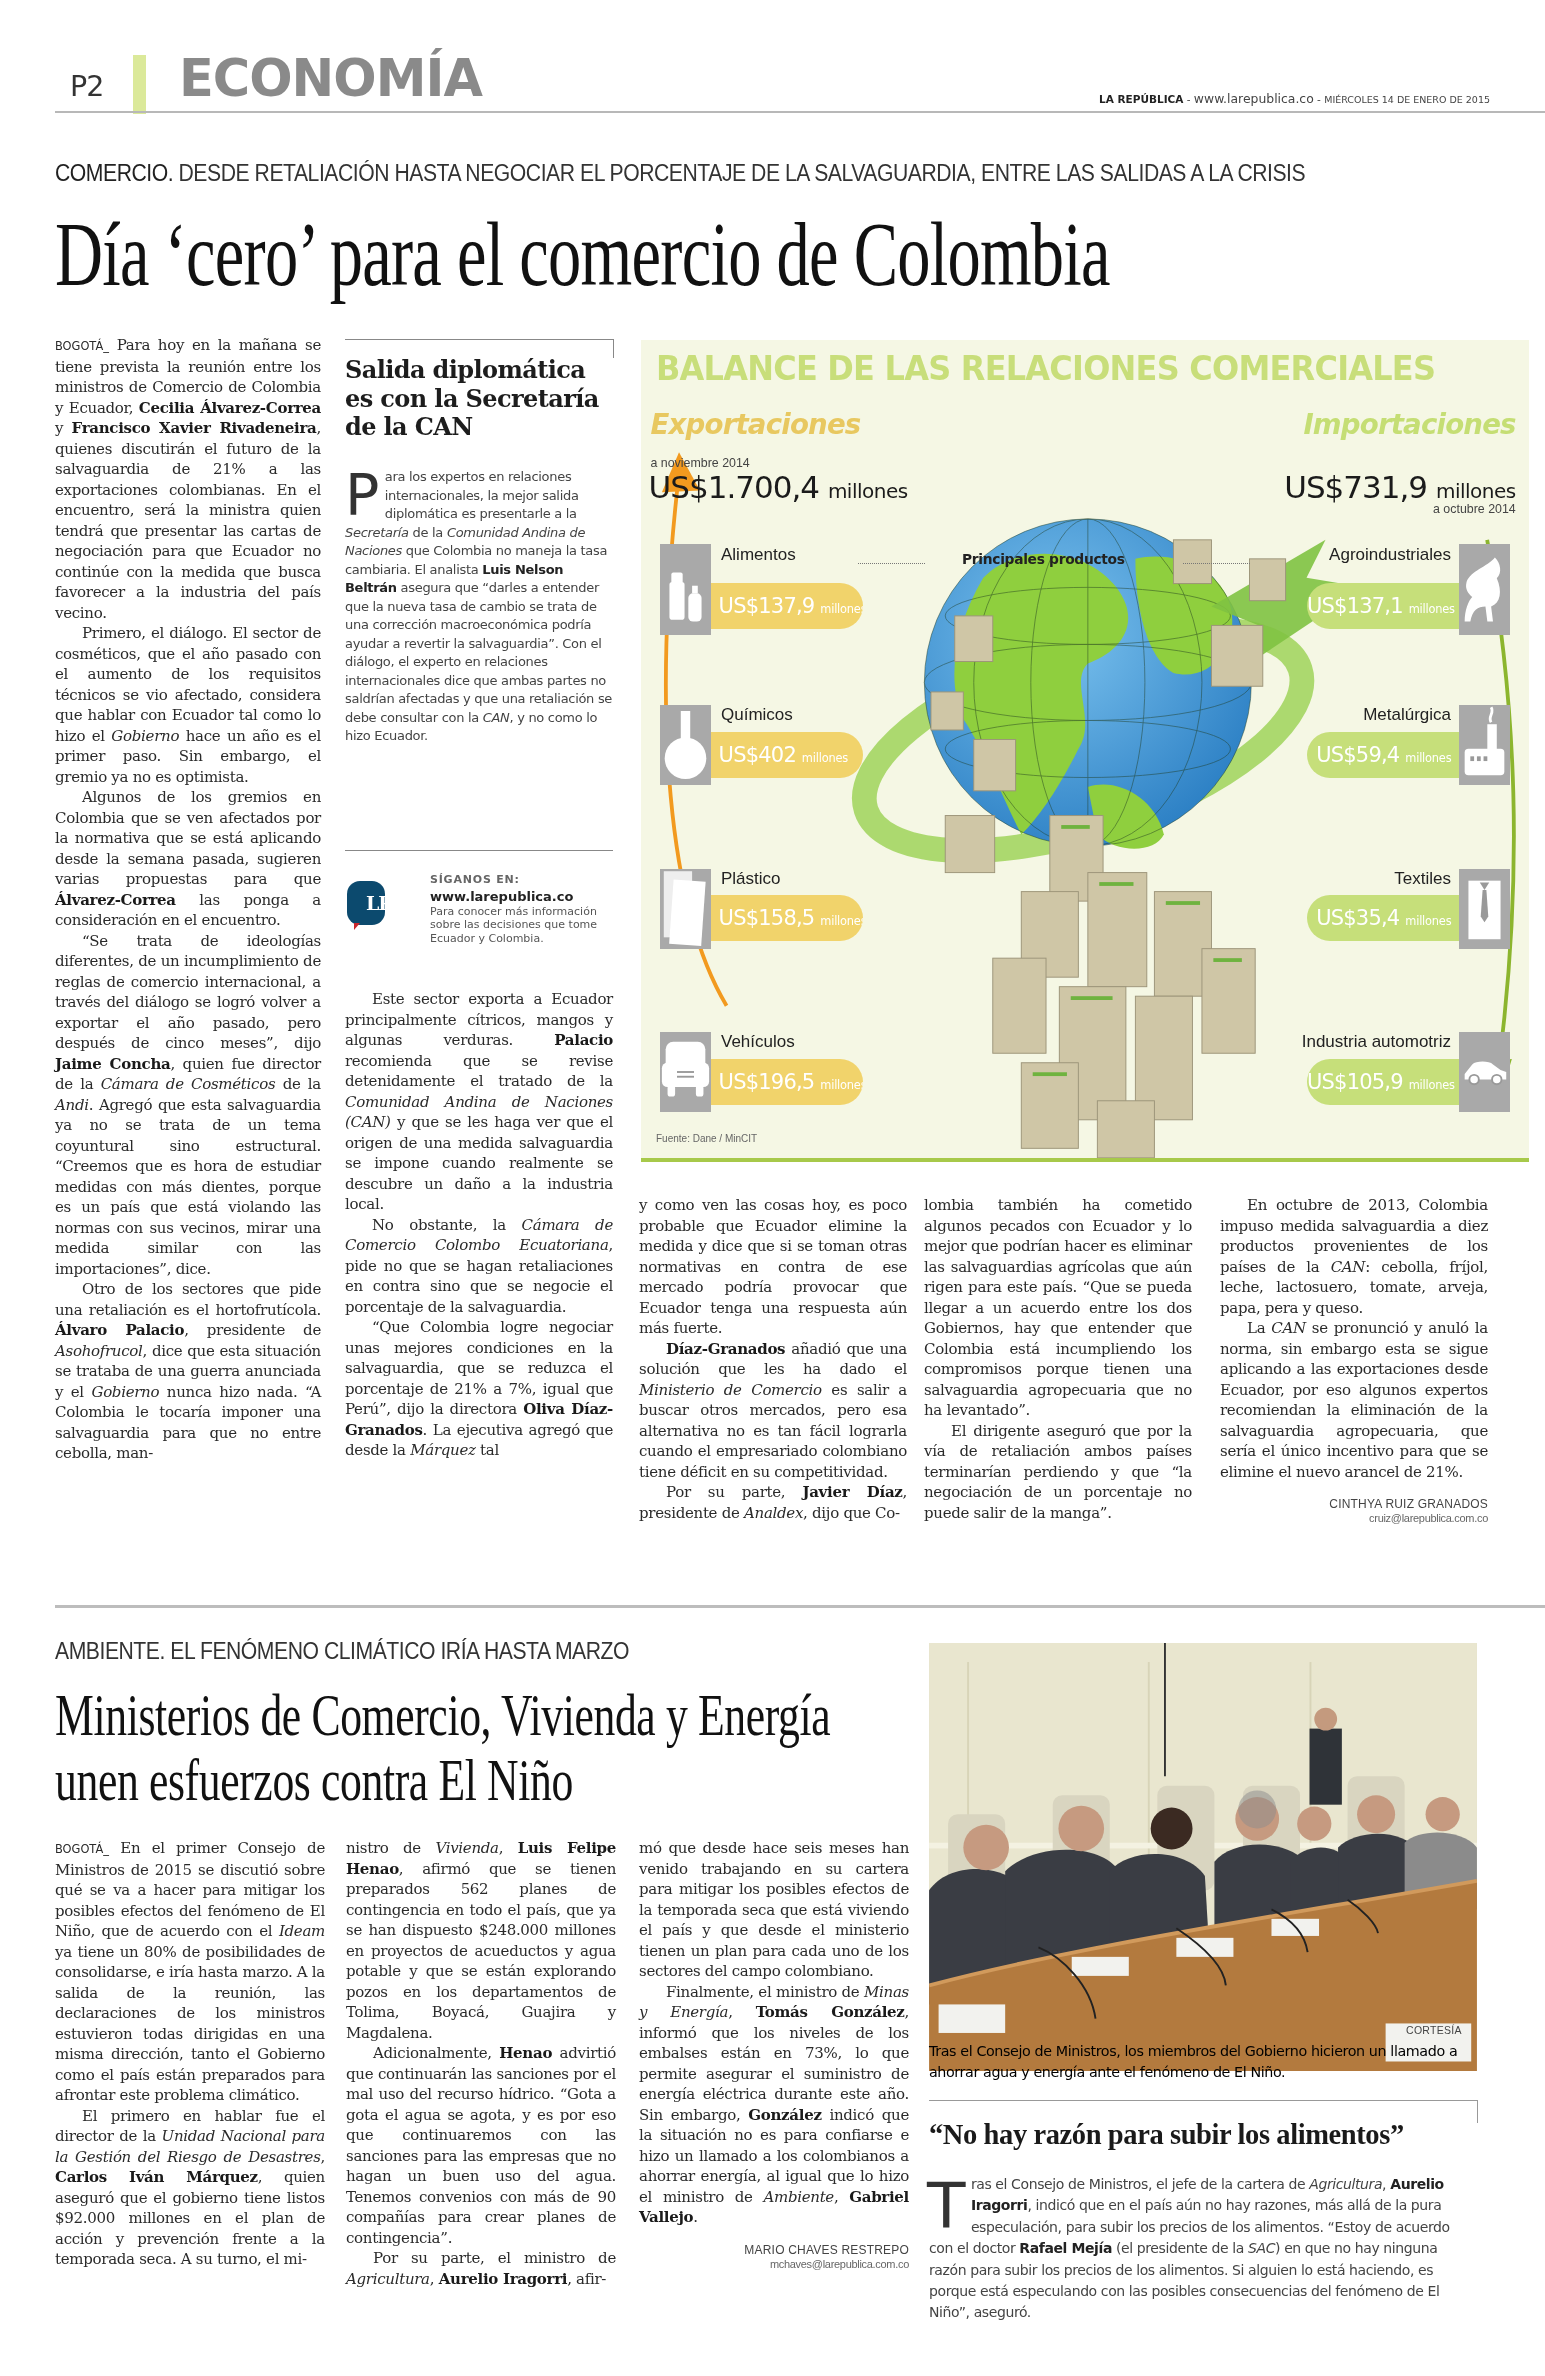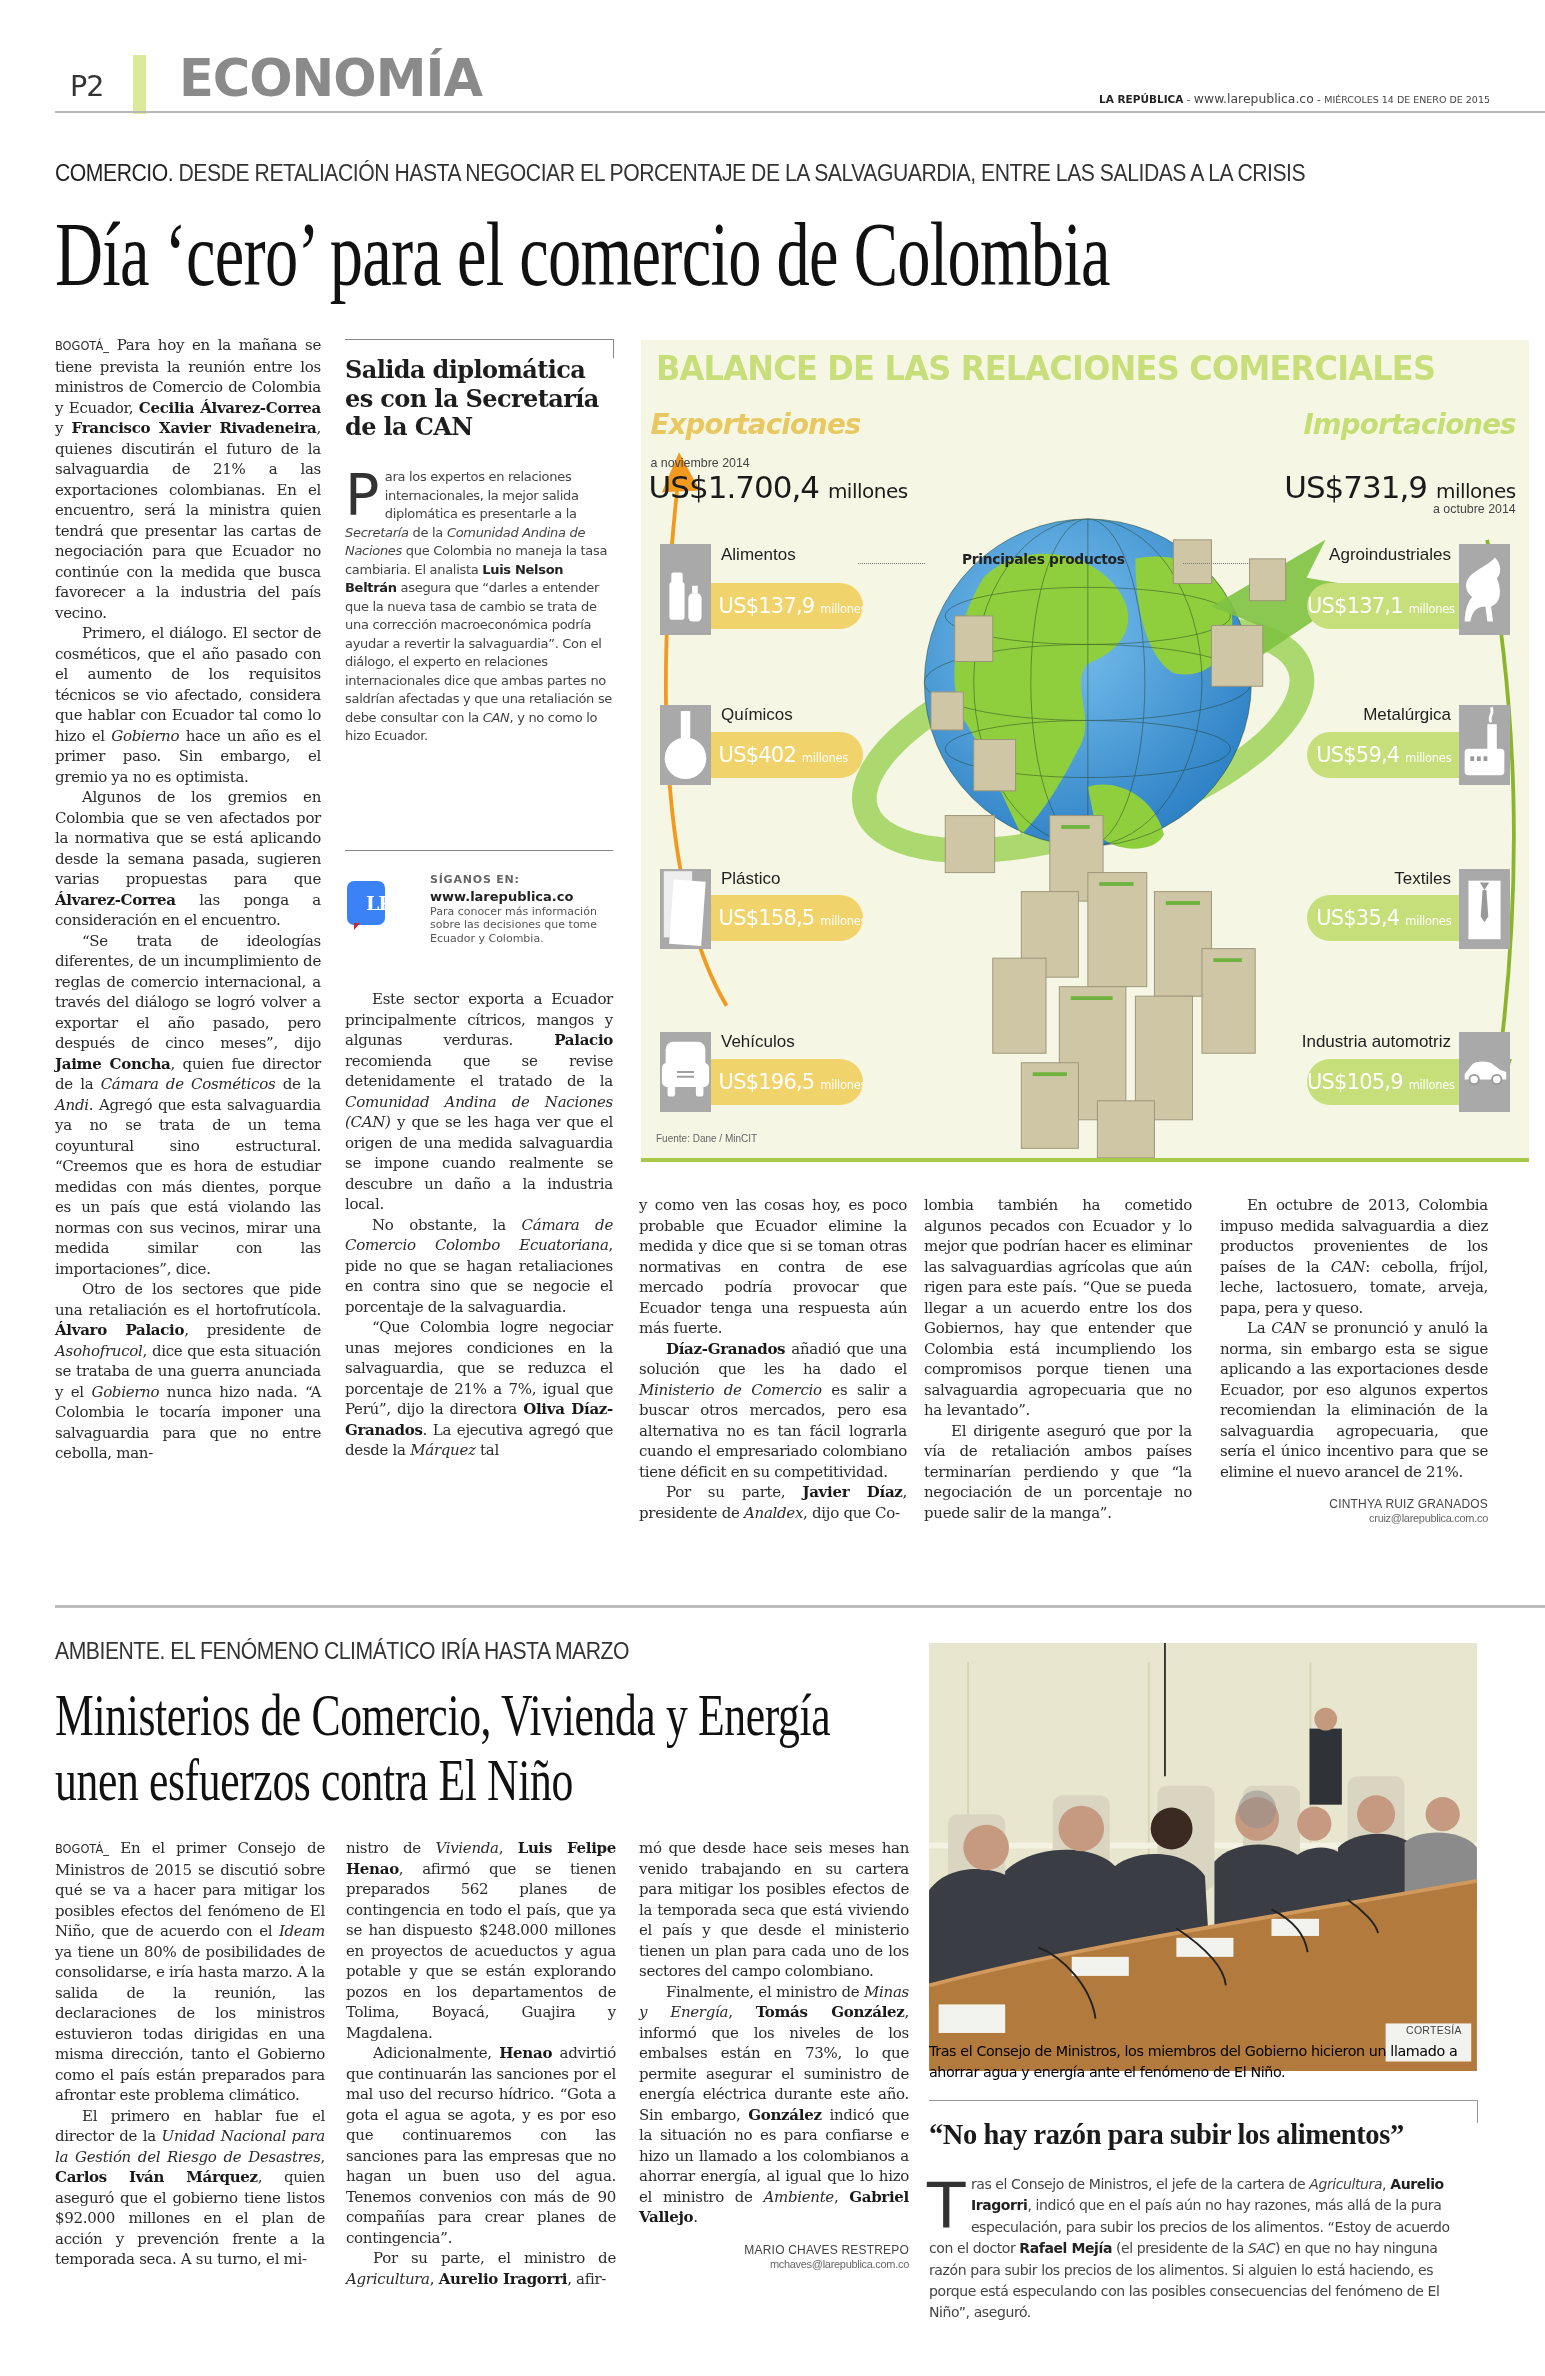--- a/index.html
+++ b/index.html
@@ -38,21 +38,21 @@
   .byline { font-family: "Liberation Sans", sans-serif; text-align: right; font-size: 11.4px; line-height: 14.3px; color: #444; margin-top: 15px; text-indent: 0 !important; }
   .byline .byname { font-size: 12px; letter-spacing: 0.2px; }
   .byline .bymail { font-size: 11px; color: #666; }
   #sidebar-topline { left: 345px; top: 339px; width: 268px; height: 1px; background: #888; }
   #sidebar-corner { left: 613px; top: 339px; width: 1px; height: 19px; background: #888; }
   #sidebar-title { left: 345px; top: 356px; width: 268px; font-family: "DejaVu Serif", serif; font-weight: bold; font-size: 24px; line-height: 28.5px; color: #1d1d1d; letter-spacing: -0.6px; }
   #sidebar-body { left: 345px; top: 468px; width: 268px; font-family: "DejaVu Sans", sans-serif; font-size: 13px; line-height: 18.5px; color: #444; letter-spacing: -0.3px; }
   #sidebar-body .dropcap { float: left; font-family: "DejaVu Sans", sans-serif; font-weight: normal; font-size: 57px; line-height: 51px; margin: 1.9px 5.7px 0 0; color: #333; }
   #sidebar-body b { color: #222; }
   #sidebar-rule { left: 345px; top: 850px; width: 268px; height: 1px; background: #888; }
-  #lr-logo { left: 347px; top: 881px; width: 38px; height: 44px; background: #3b82f6; border-radius: 7px; color: #fff; font-family: "DejaVu Serif", serif; font-weight: bold; font-size: 19px; line-height: 44px; text-align: center; letter-spacing: -1px; padding-left: 19px; }
+  #lr-logo { left: 347px; top: 881px; width: 38px; height: 44px; background: #0c4a6e; border-radius: 13px; color: #fff; font-family: "DejaVu Serif", serif; font-weight: bold; font-size: 19px; line-height: 44px; text-align: center; letter-spacing: -1px; padding-left: 19px; }
   #lr-tail { left: 354px; top: 923px; width: 0; height: 0; border-left: 6.7px solid #c8262c; border-bottom: 7.6px solid transparent; }
   #follow-label { left: 430px; top: 873px; font-family: "DejaVu Sans", sans-serif; font-weight: bold; font-size: 11px; color: #666; letter-spacing: 0.8px; }
   #follow-url { left: 430px; top: 889px; font-family: "DejaVu Sans", sans-serif; font-weight: bold; font-size: 13px; color: #222; }
   #follow-desc { left: 430px; top: 905px; width: 186px; font-family: "DejaVu Sans", sans-serif; font-size: 11px; line-height: 13.3px; color: #555; }
 
   
   #infographic { left: 641px; top: 340px; width: 888px; height: 818px; background: #f5f7e4; overflow: hidden; padding-left: 24px; }
   #info-bottom-line { left: 641px; top: 1158px; width: 888px; height: 3.8px; background: #a7c94a; }
   #info-title { left: 15px; top: 7.6px; font-family: "DejaVu Sans", sans-serif; font-weight: bold; font-size: 34px; color: #c8de7a; white-space: nowrap; letter-spacing: -0.8px; transform: scaleX(0.94); transform-origin: left; }
   #exp-title { left: 9.5px; top: 68px; font-family: "DejaVu Sans", sans-serif; font-weight: bold; font-style: italic; font-size: 27.6px; color: #e8c860; letter-spacing: -0.8px; }

